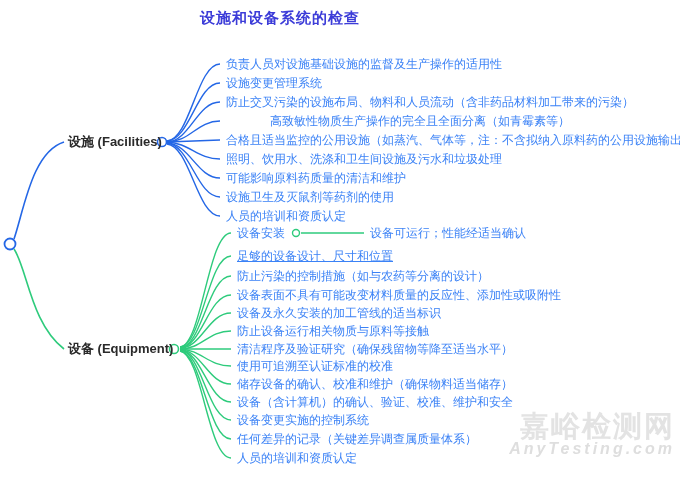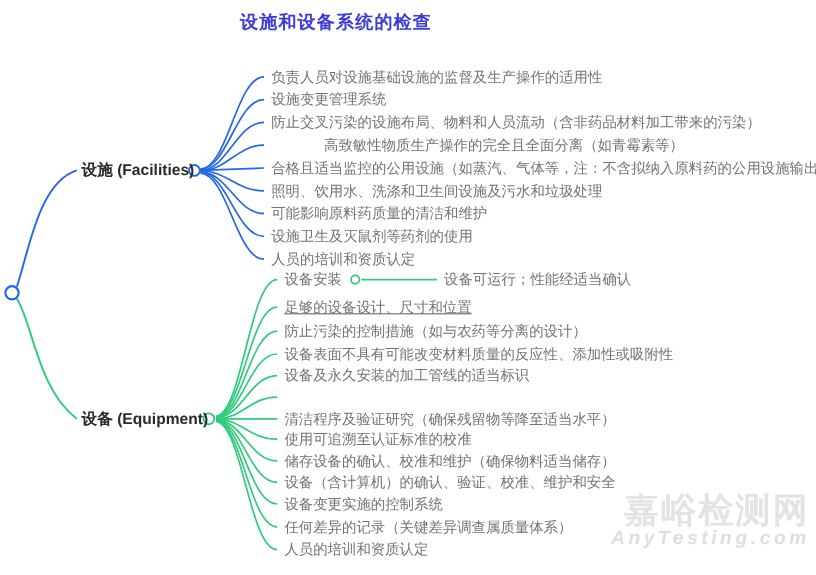--- a/index.html
+++ b/index.html
@@ -9,21 +9,21 @@
   }
   #lines{position:absolute;left:0;top:0;width:680px;height:479px;}
   .title{
     position:absolute;left:0;top:9px;width:560px;text-align:center;
     font-size:15px;font-weight:bold;color:#3c3cd8;letter-spacing:1px;
   }
   .node-label{
     position:absolute;font-size:13px;font-weight:600;color:#2a2a2a;white-space:nowrap;
   }
   .leaf{
-    position:absolute;font-size:12px;color:#737373;white-space:nowrap;line-height:16px;height:16px;
+    position:absolute;font-size:12px;color:#3b82f6;white-space:nowrap;line-height:16px;height:16px;
   }
   .leaf.fac{left:226px;}
   .leaf.eqp{left:237px;}
   .leaf.sub{left:370px;}
   .watermark{
     position:absolute;right:5px;bottom:21px;text-align:right;color:#e2e2e2;
     user-select:none;pointer-events:none;
   }
   .watermark .wm1{font-size:29px;font-weight:bold;letter-spacing:2px;line-height:28px;color:#e3e3e3;}
   .watermark .wm2{font-size:16px;font-style:italic;font-weight:bold;letter-spacing:3px;line-height:18px;color:#dedede;}
@@ -89,20 +89,21 @@
   <div class="leaf fac" style="top:170px;">可能影响原料药质量的清洁和维护</div>
   <div class="leaf fac" style="top:151px;">照明、饮用水、洗涤和卫生间设施及污水和垃圾处理</div>
   <div class="leaf fac" style="top:189px;">设施卫生及灭鼠剂等药剂的使用</div>
   <div class="leaf fac" style="top:208px;">人员的培训和资质认定</div>
 
   <div class="leaf eqp" style="top:225px;">设备安装</div>
   <div class="leaf eqp" style="top:248px;text-decoration:underline;">足够的设备设计、尺寸和位置</div>
   <div class="leaf eqp" style="top:268px;">防止污染的控制措施（如与农药等分离的设计）</div>
   <div class="leaf eqp" style="top:287px;">设备表面不具有可能改变材料质量的反应性、添加性或吸附性</div>
   <div class="leaf eqp" style="top:305px;">设备及永久安装的加工管线的适当标识</div>
+  <div class="leaf eqp" style="top:323px;">防止设备运行相关物质与原料等接触</div>
   <div class="leaf eqp" style="top:341px;">清洁程序及验证研究（确保残留物等降至适当水平）</div>
   <div class="leaf eqp" style="top:358px;">使用可追溯至认证标准的校准</div>
   <div class="leaf eqp" style="top:376px;">储存设备的确认、校准和维护（确保物料适当储存）</div>
   <div class="leaf eqp" style="top:394px;">设备（含计算机）的确认、验证、校准、维护和安全</div>
   <div class="leaf eqp" style="top:412px;">设备变更实施的控制系统</div>
   <div class="leaf eqp" style="top:431px;">任何差异的记录（关键差异调查属质量体系）</div>
   <div class="leaf eqp" style="top:450px;">人员的培训和资质认定</div>
 
   <div class="leaf sub" style="top:225px;">设备可运行；性能经适当确认</div>
 

